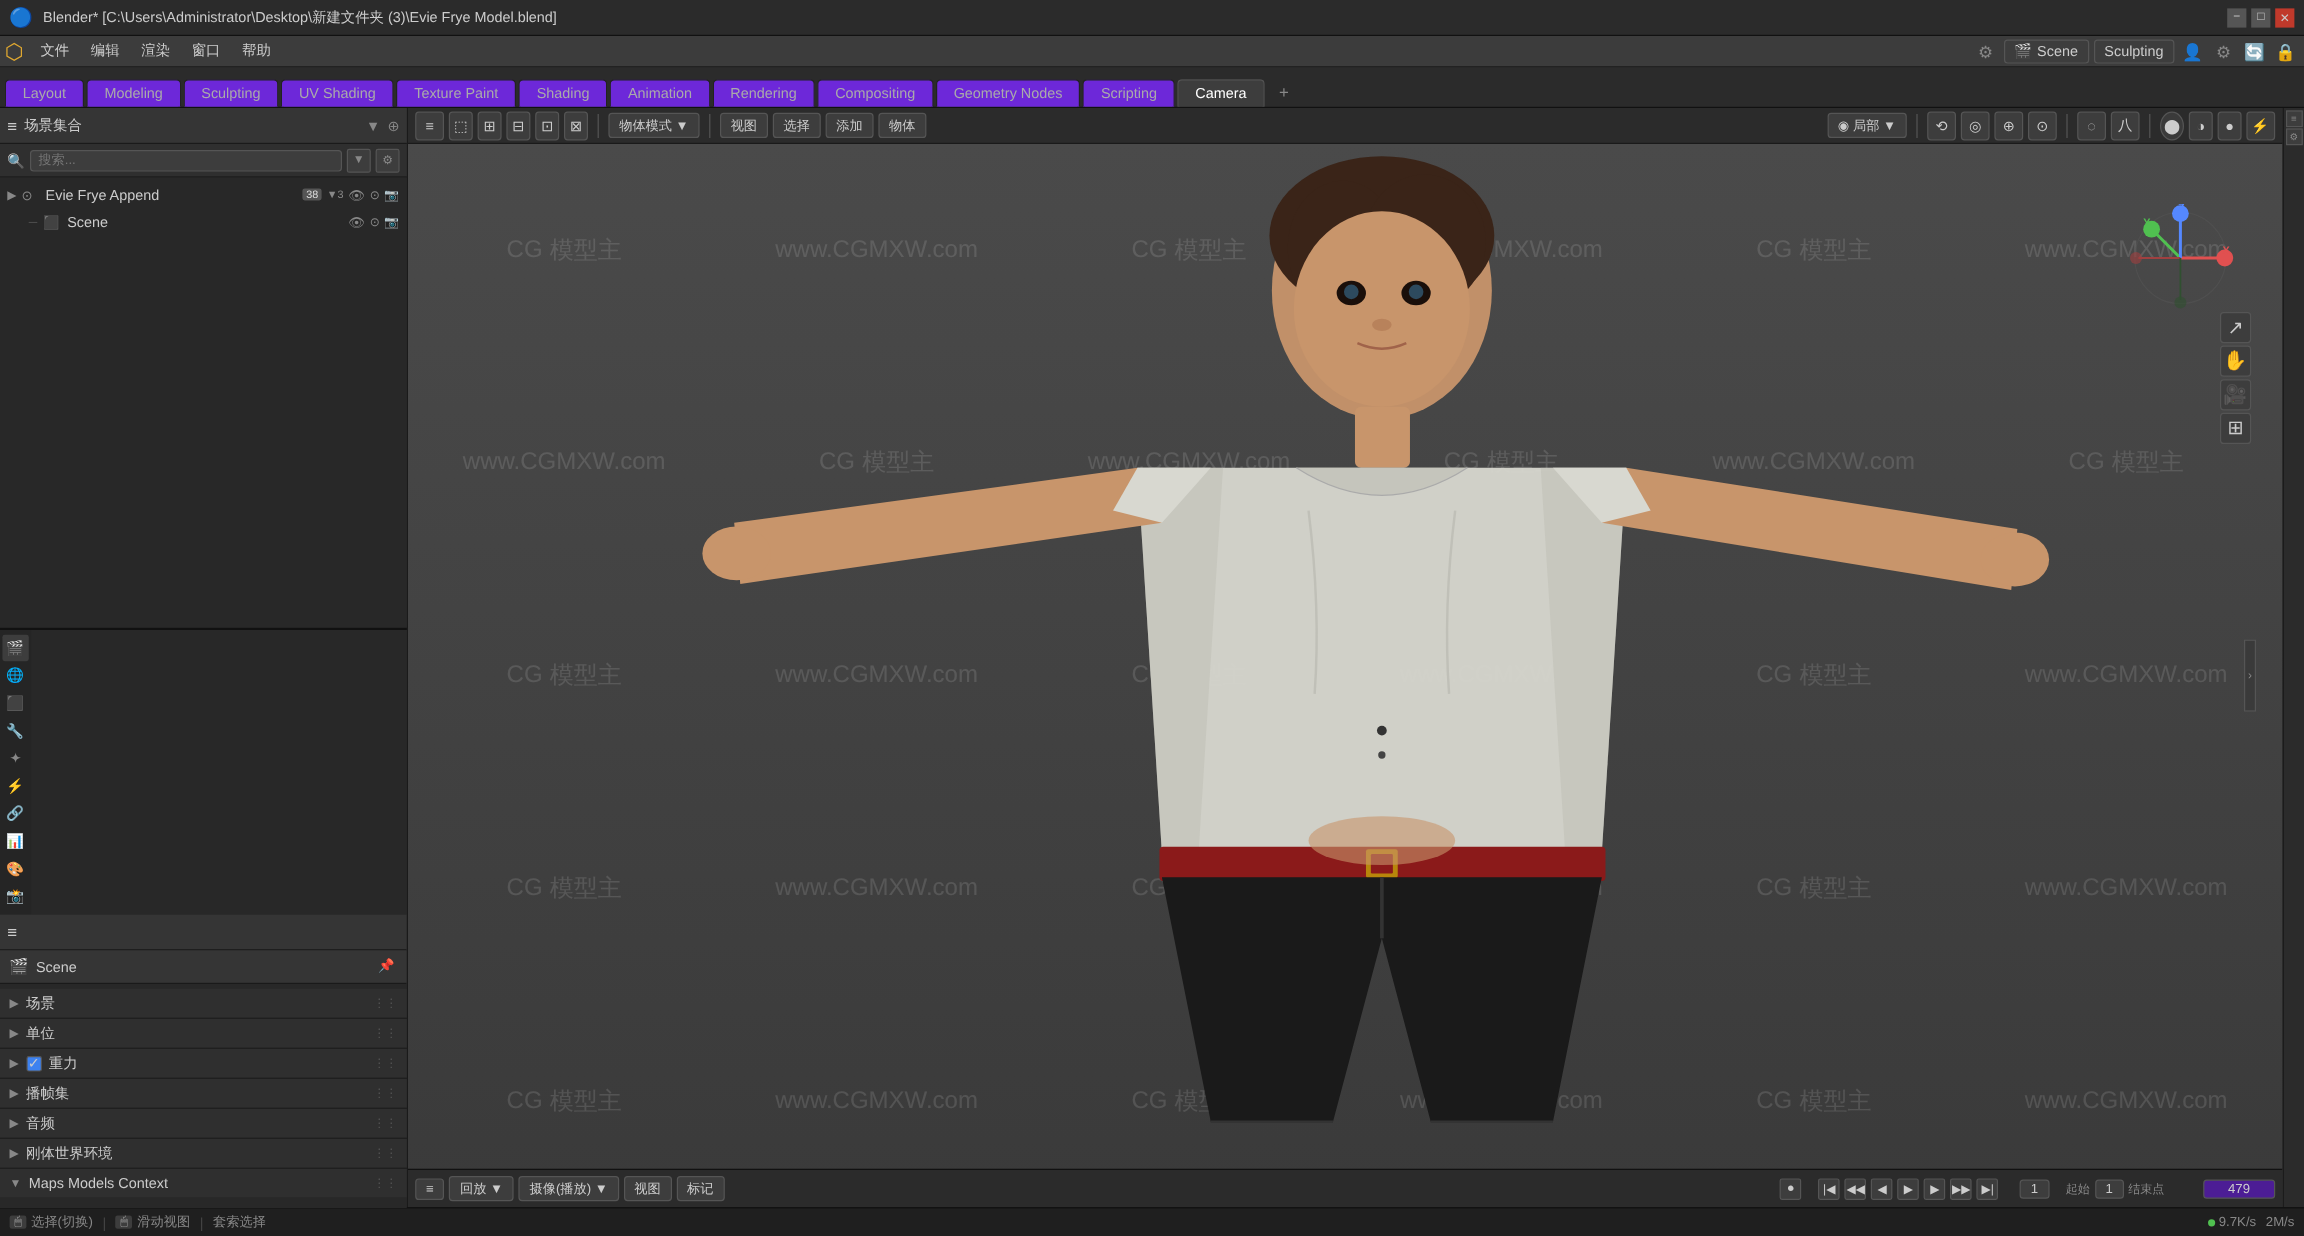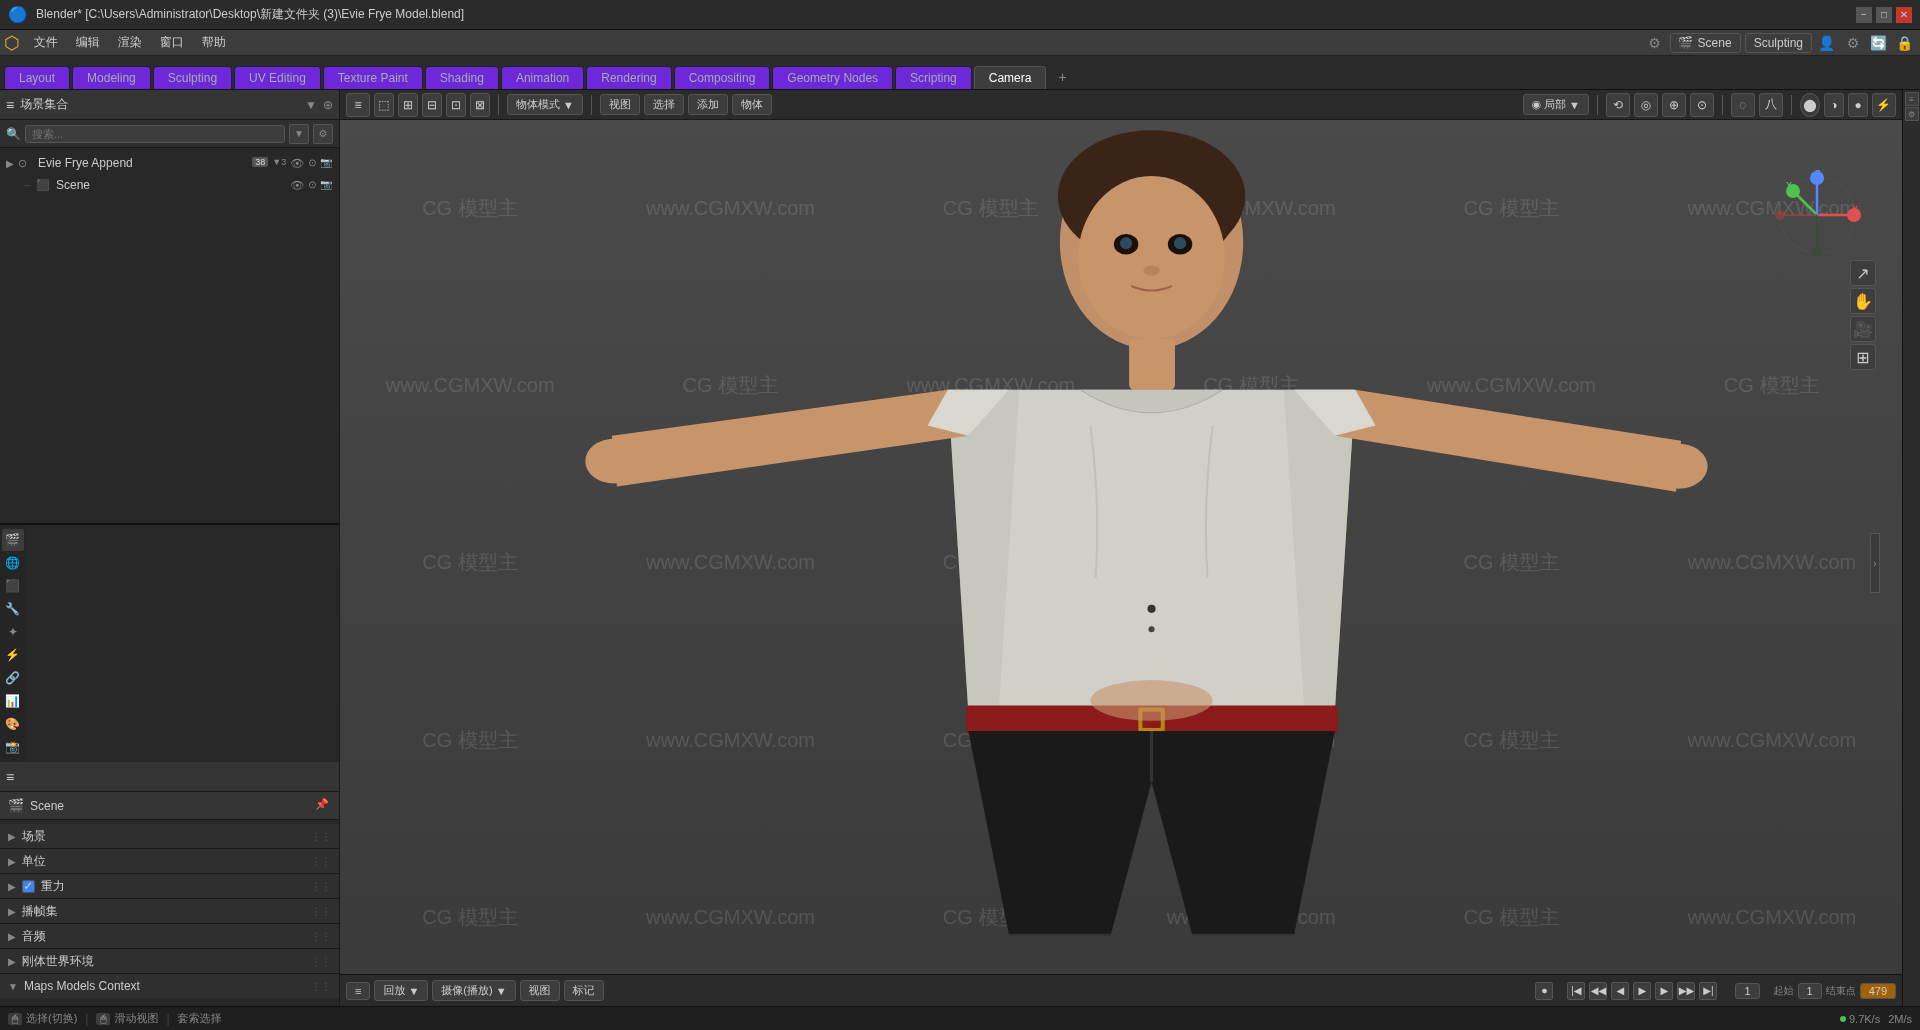--- a/index.html
+++ b/index.html
@@ -558,21 +558,21 @@
       <div class="bh-icon">⚙</div>
       <div class="bh-icon">🔄</div>
       <div class="bh-icon">🔒</div>
     </div>
   </div>
 
   <div id="workspace-tabs">
     <div class="workspace-tab">Layout</div>
     <div class="workspace-tab">Modeling</div>
     <div class="workspace-tab">Sculpting</div>
-    <div class="workspace-tab">UV Editing</div>
+    <div class="workspace-tab">UV Shading</div>
     <div class="workspace-tab">Texture Paint</div>
     <div class="workspace-tab">Shading</div>
     <div class="workspace-tab">Animation</div>
     <div class="workspace-tab">Rendering</div>
     <div class="workspace-tab">Compositing</div>
     <div class="workspace-tab">Geometry Nodes</div>
     <div class="workspace-tab">Scripting</div>
     <div class="workspace-tab active">Camera</div>
     <div id="tab-plus">+</div>
   </div>
@@ -1001,21 +1001,21 @@
         <div class="timeline-playback-btn">▶</div>
         <div class="timeline-playback-btn">▶▶</div>
         <div class="timeline-playback-btn">▶|</div>
         <div style="width:10px;"></div>
 
         <div style="background:#3d3d3d;border:1px solid #555;padding:1px 8px;border-radius:3px;font-size:11px;">1</div>
         <div style="width:6px;"></div>
         <div style="font-size:10px;color:#888;">起始</div>
         <div style="background:#3d3d3d;border:1px solid #555;padding:1px 8px;border-radius:3px;font-size:11px;">1</div>
         <div style="font-size:10px;color:#888;">结束点</div>
-        <div style="background:#a16207;border:1px solid #555;padding:1px 8px;border-radius:3px;font-size:11px;">479</div>
+        <div style="background:#4c1d95;border:1px solid #555;padding:1px 20px;border-radius:3px;font-size:11px;margin-left:28px;">479</div>
       </div>
     </div>
 
     <div id="right-panel" style="width:18px;background:#2b2b2b;border-left:1px solid #111;display:flex;flex-direction:column;align-items:center;padding:2px 0;gap:1px;">
       <div style="width:14px;height:14px;background:#3d3d3d;border:1px solid #555;cursor:pointer;display:flex;align-items:center;justify-content:center;font-size:8px;color:#888;">≡</div>
       <div style="width:14px;height:14px;background:#3d3d3d;border:1px solid #555;cursor:pointer;display:flex;align-items:center;justify-content:center;font-size:8px;color:#888;">⚙</div>
     </div>
   </div>
 
   <div id="status-bar">

